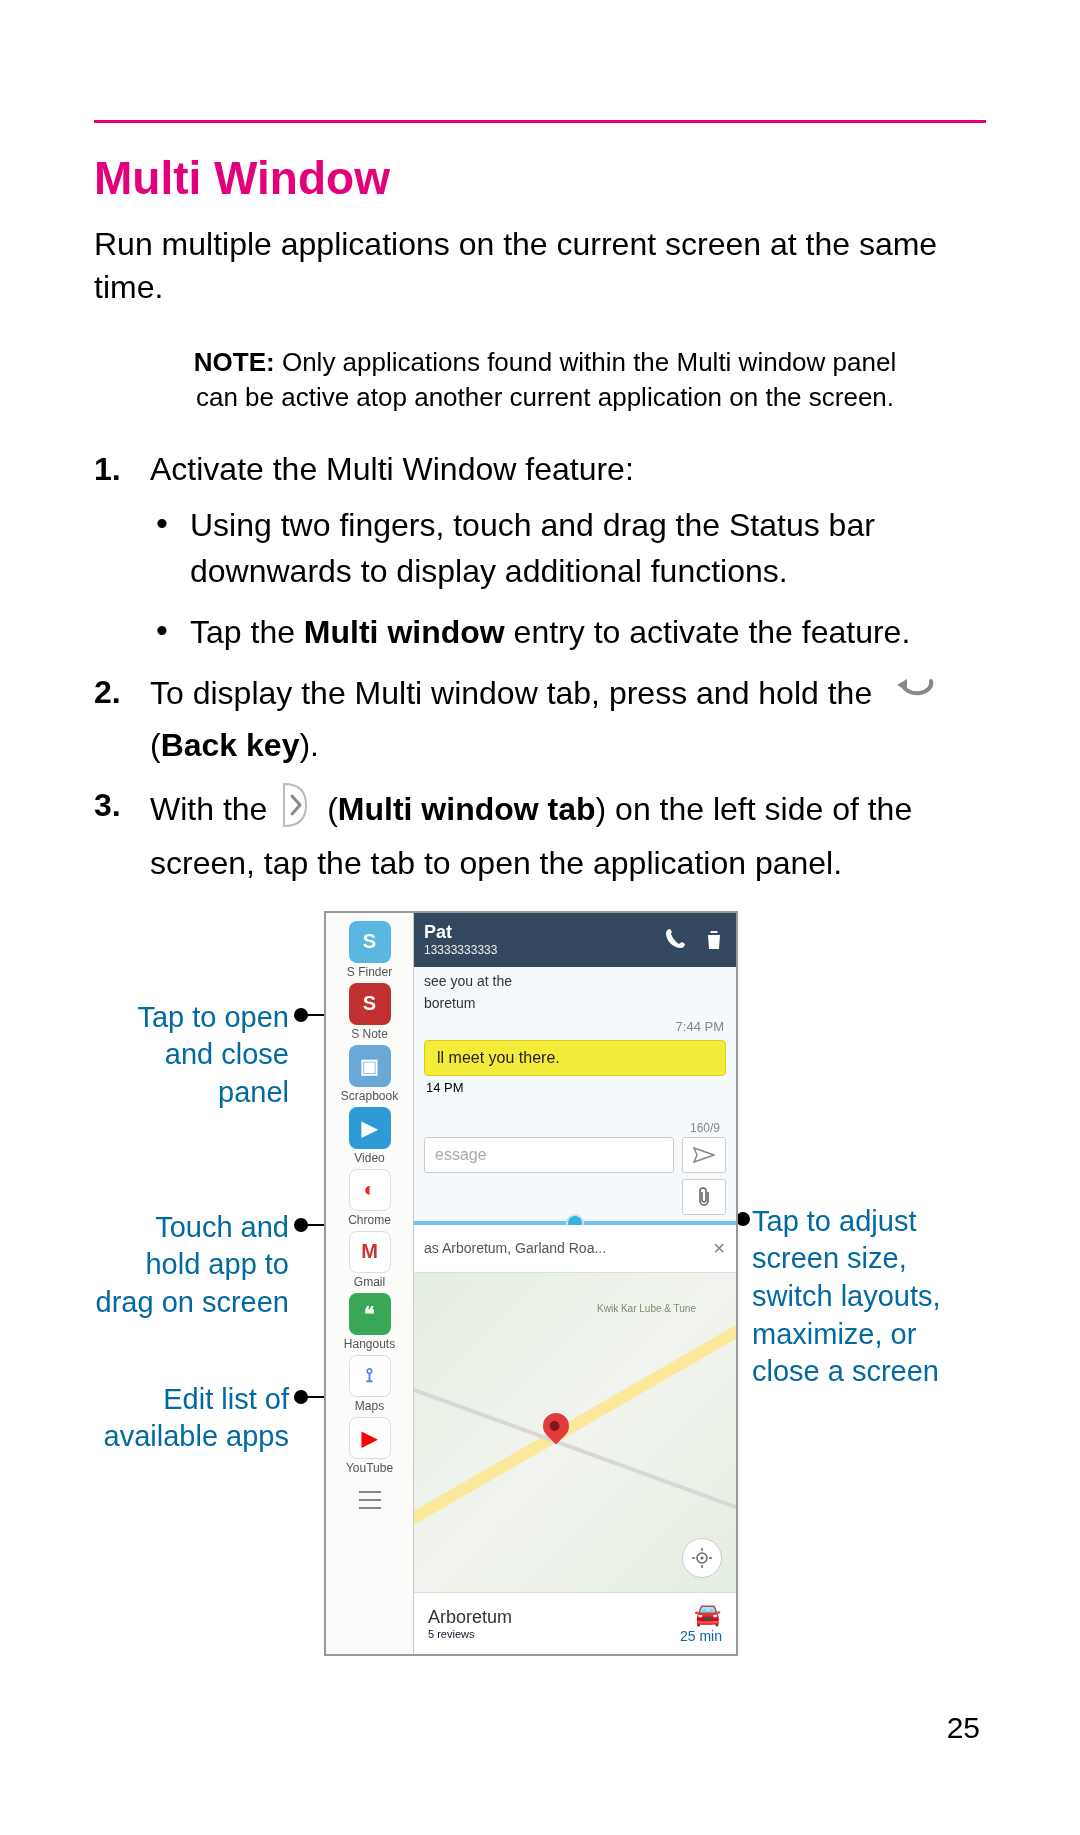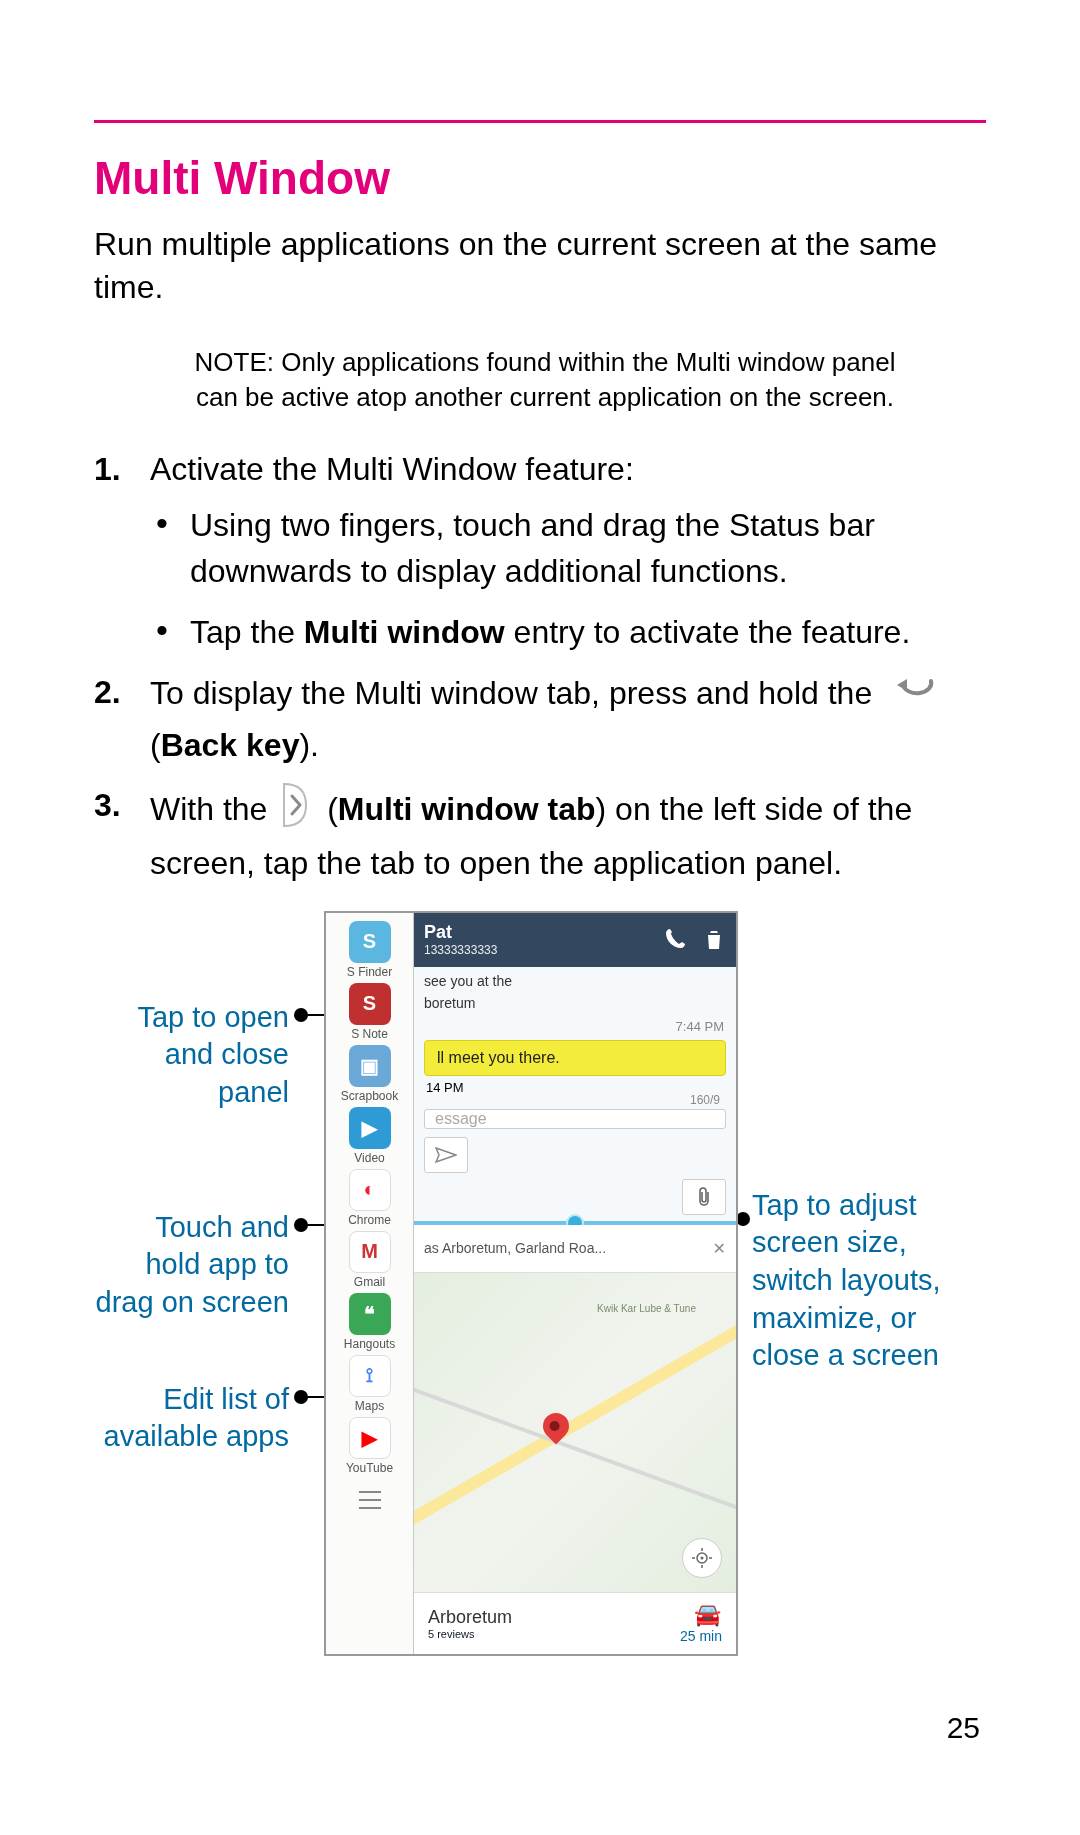--- a/index.html
+++ b/index.html
@@ -30,21 +30,21 @@
     line-height: 1.35;
     margin-bottom: 36px;
   }
   .note-block {
     padding: 0 80px 0 90px;
     font-size: 26px;
     line-height: 1.35;
     margin-bottom: 30px;
     text-align: center;
   }
-  .note-block .note-label { font-weight: normal; margin-top: 40px; }
+  .note-block .note-label { font-weight: bold; margin-top: 40px; }
   ol.steps {
     list-style: none;
     counter-reset: step;
     font-size: 32px;
     font-weight: 300;
     line-height: 1.45;
   }
   ol.steps > li {
     counter-increment: step;
     position: relative;
@@ -171,21 +171,21 @@
     font-size:16px;
     color:#222;
   }
   .tp-time-left { color:#000000; font-size:13px; padding:4px 12px; }
   .tp-input-area {
     position:absolute;
     left:0; right:0; bottom:0;
     padding:6px 10px;
   }
   .tp-len { text-align:right; font-size:12px; color:#888; padding-right:6px; }
-  .tp-row { display:flex; gap:8px; margin-top:2px;flex-direction:column; }
+  .tp-row { display:flex; gap:8px; margin-top:2px; }
   .tp-field {
     flex:1; height:36px; background:#fff; border:1px solid #ccc; border-radius:3px;
     display:flex; align-items:center; padding-left:10px; color:#aaa; font-size:16px;
   }
   .tp-btn {
     width:44px; height:36px; background:#fff; border:1px solid #ccc; border-radius:3px;
     display:flex; align-items:center; justify-content:center;
   }
   .tp-clip {
     margin-top:6px; display:flex; justify-content:flex-end;
@@ -368,21 +368,21 @@
       <span>(</span><span class="b">Multi window tab</span><span>) on the left side of the screen, tap the tab to open the application panel.</span>
     </li>
   </ol>
 
   <div class="diagram">
 
     <div class="callout" style="left:0; top:88px; width:195px;">Tap to open and close panel</div>
     <div class="callout" style="left:0; top:298px; width:195px;">Touch and hold app to drag on screen</div>
     <div class="callout" style="left:0; top:470px; width:195px;">Edit list of available apps</div>
 
-    <div class="callout right-side" style="left:658px; top:276px; width:234px;">Tap to adjust screen size, switch layouts, maximize, or close a screen</div>
+    <div class="callout right-side" style="left:658px; top:292px; width:234px;">Tap to adjust screen size, switch layouts, maximize, or close a screen</div>
 
     <div class="dot" style="left:200px; top:97px;"></div>
     <div class="leader" style="left:207px; top:103px; width:60px;"></div>
     <div class="leader-v" style="left:265px; top:36px; height:68px;"></div>
 
     <div class="dot" style="left:200px; top:307px;"></div>
     <div class="leader" style="left:207px; top:313px; width:53px;"></div>
 
     <div class="dot" style="left:200px; top:479px;"></div>
     <div class="leader" style="left:207px; top:485px; width:40px;"></div>

